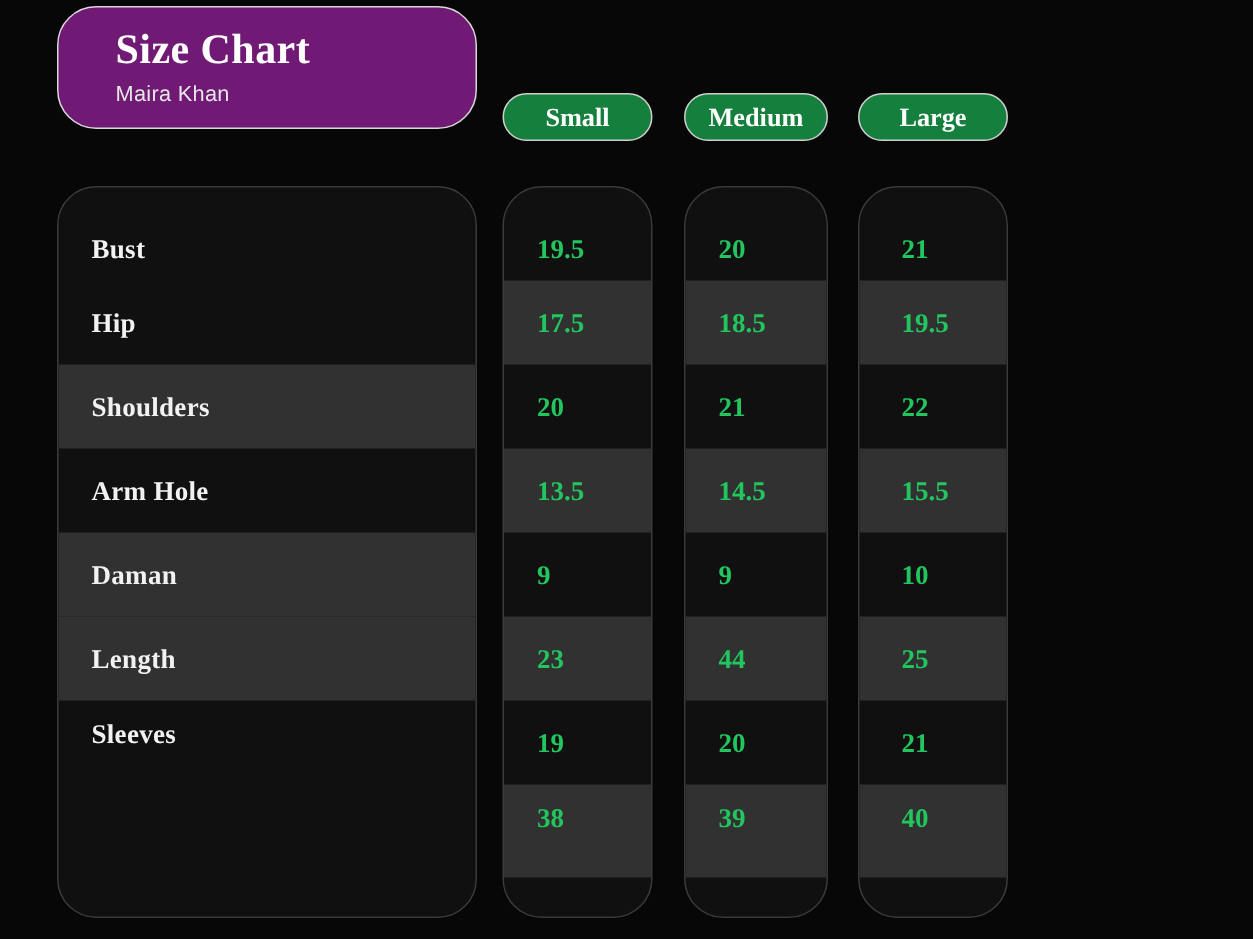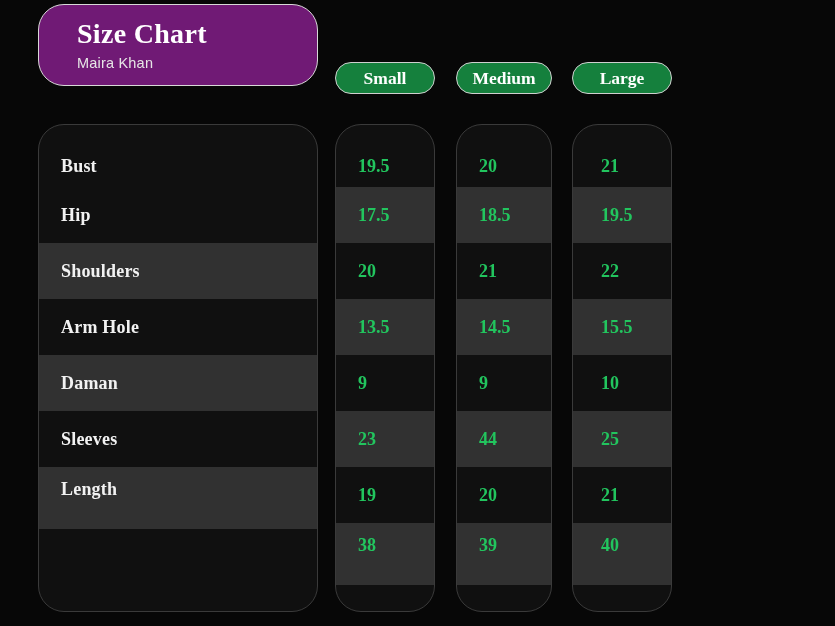--- a/index.html
+++ b/index.html
@@ -135,22 +135,22 @@
   <div class="size-head s1">Small</div>
   <div class="size-head s2">Medium</div>
   <div class="size-head s3">Large</div>
 
   <div class="col col-labels">
     <div class="cell plain">Bust</div>
     <div class="cell plain">Hip</div>
     <div class="cell alt">Shoulders</div>
     <div class="cell plain">Arm Hole</div>
     <div class="cell alt">Daman</div>
+    <div class="cell alt">Length</div>
     <div class="cell plain">Sleeves</div>
-    <div class="cell alt">Length</div>
   </div>
 
   <div class="col col-s1">
     <div class="cell plain">19.5</div>
     <div class="cell alt">17.5</div>
     <div class="cell plain">20</div>
     <div class="cell alt">13.5</div>
     <div class="cell plain">9</div>
     <div class="cell alt">23</div>
     <div class="cell plain">19</div>

